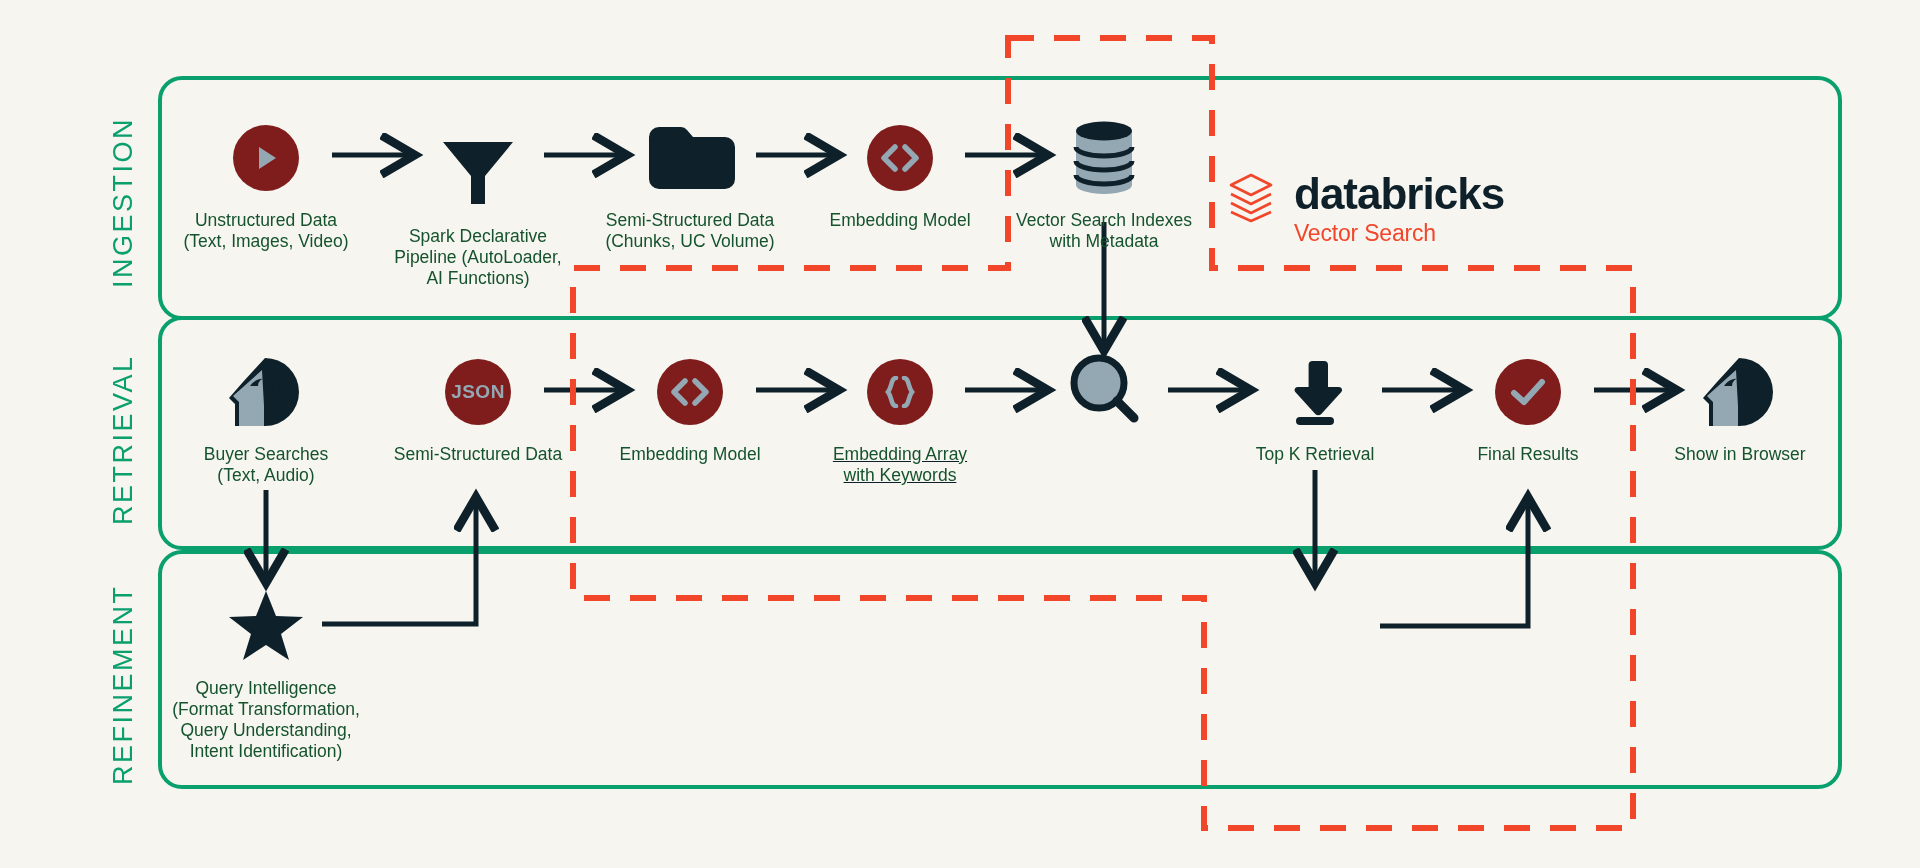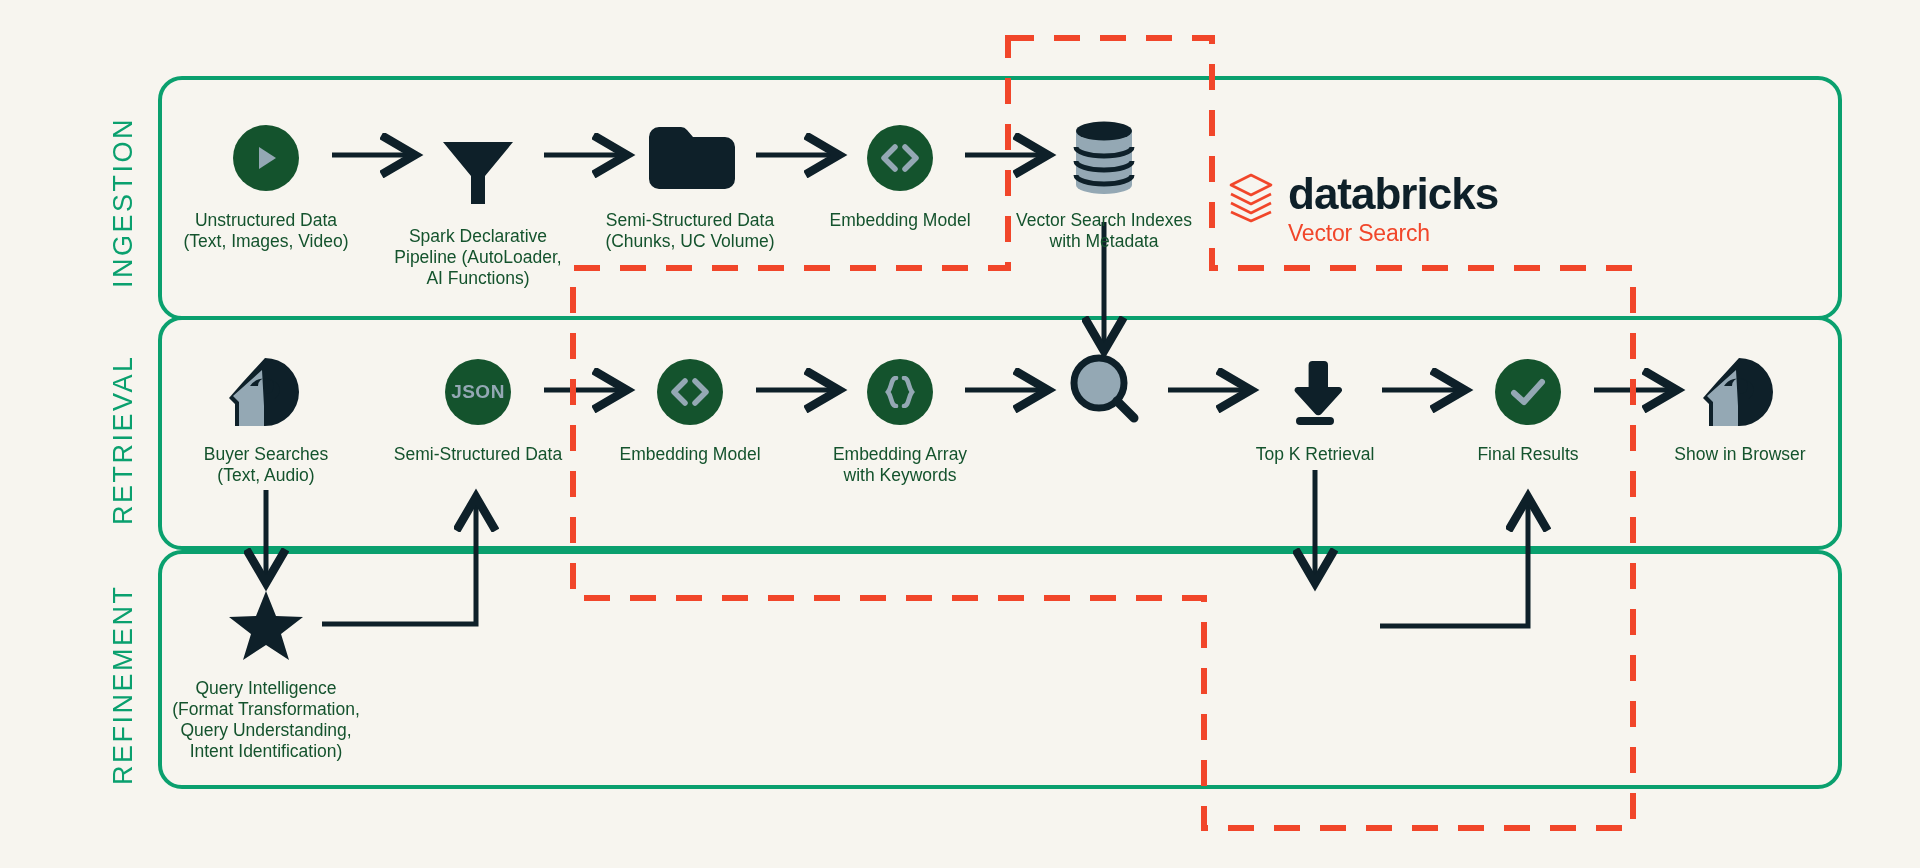--- a/index.html
+++ b/index.html
@@ -45,30 +45,30 @@
     font-size:17.5px;
     line-height:21px;
     color:#14532d;
     white-space:pre-line;
   }
   .node.wide{ width:260px; margin-left:-130px; }
 
   
   .circ{
     width:66px;height:66px;border-radius:50%;
-    background:#14532d;
+    background:#7f1d1d;
     display:flex;align-items:center;justify-content:center;
     color:#94a8b4;
   }
   .circ .json{ font-size:19px; font-weight:700; letter-spacing:.5px; color:#94a8b4;}
 
   
   .dbx{
     position:absolute;
-    display:flex; align-items:flex-start; gap:14px;justify-content:flex-end;
+    display:flex; align-items:flex-start; gap:20px;justify-content:flex-end;
   }
   .dbx .dbx-text{ display:flex; flex-direction:column; line-height:1; }
   .dbx .dbx-name{ font-size:44px; font-weight:700; color:#0e2029; letter-spacing:-1px; }
   .dbx .dbx-sub{ font-size:23px; color:#f1462a; margin-top:6px; letter-spacing:-.2px;}
 </style>
 </head>
 <body>
 
 <div id="stage">
 
@@ -220,21 +220,21 @@
         <div class="circ">
           <svg width="38" height="28" viewBox="0 0 38 28">
             <path d="M14 3 L3 14 L14 25" fill="none" stroke="#94a8b4" stroke-width="5.5" stroke-linecap="round" stroke-linejoin="round"></path>
             <path d="M24 3 L35 14 L24 25" fill="none" stroke="#94a8b4" stroke-width="5.5" stroke-linecap="round" stroke-linejoin="round"></path>
           </svg>
         </div>
       </div>
       <div class="cap">Embedding Model</div>
     </div>
 
-    <div class="node" style="left:900px; top:352px;">
+    <div class="node" style="left:900px; top:352px;text-decoration:underline;">
       <div class="icon">
         <div class="circ">
           <svg width="34" height="32" viewBox="0 0 34 32">
             <path d="M13 2 C8 2 9 11 5 16 C9 21 8 30 13 30" fill="none" stroke="#94a8b4" stroke-width="4.6" stroke-linecap="round"></path>
             <path d="M21 2 C26 2 25 11 29 16 C25 21 26 30 21 30" fill="none" stroke="#94a8b4" stroke-width="4.6" stroke-linecap="round"></path>
           </svg>
         </div>
       </div>
       <div class="cap">Embedding Array
 with Keywords</div>

